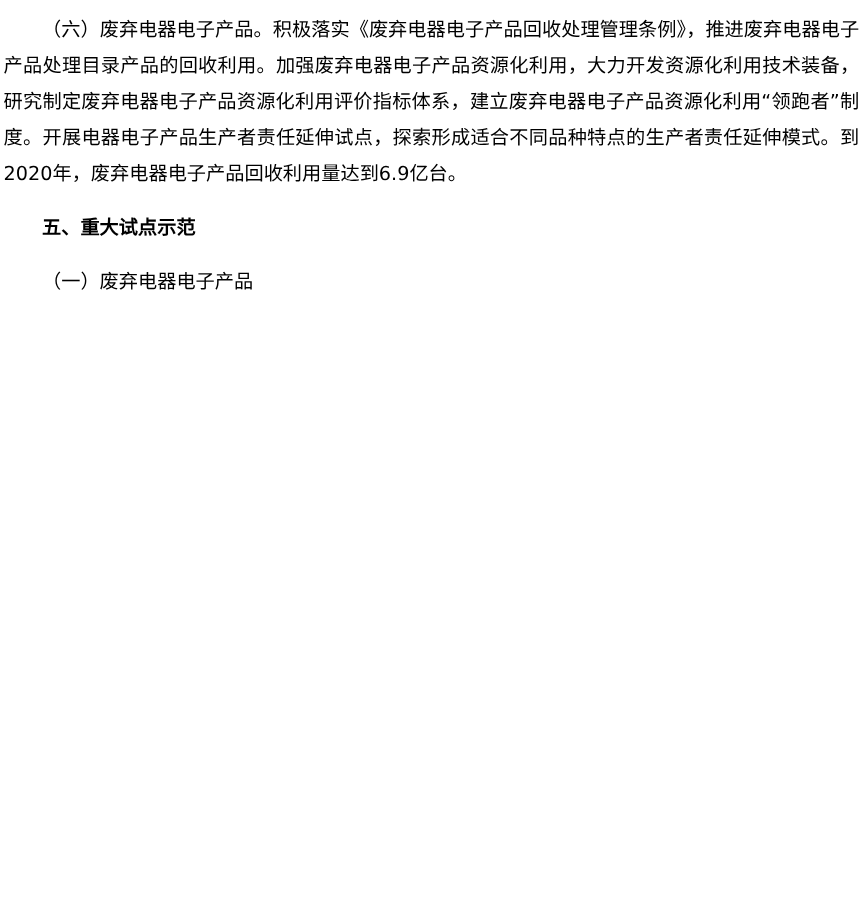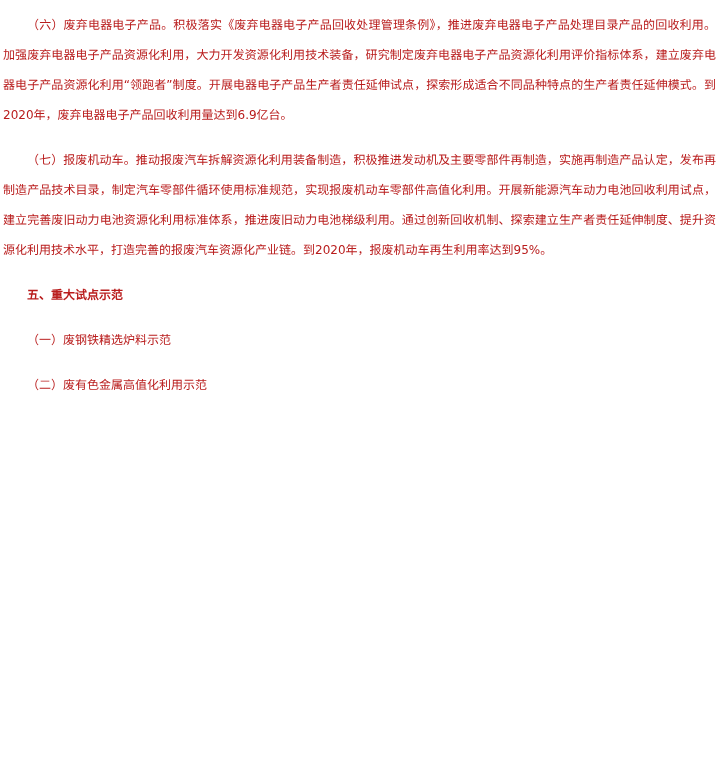--- a/index.html
+++ b/index.html
@@ -12,37 +12,35 @@
     height: 763px;
     box-sizing: border-box;
     background: #ffffff;
     overflow: hidden;
   }
   .doc-body {
     box-sizing: border-box;
     width: 720px;
     padding: 10px 4px 0 3px;
     font-family: "DejaVu Sans", "Liberation Sans", sans-serif;
-    font-size: 12px;
+    font-size: 16px;
     line-height: 30px;
-    color: #b91c1c;
+    color: #000000;
     text-align: justify;
   }
   .doc-body p {
     margin: 0 0 15px 0;
     text-indent: 2em;
   }
   .doc-body p.heading {
     font-weight: bold;
   }
 </style>
 </head>
 <body>
 
 <div class="doc-page">
   <div class="doc-body">
     <p class="para">（六）废弃电器电子产品。积极落实《废弃电器电子产品回收处理管理条例》，推进废弃电器电子产品处理目录产品的回收利用。加强废弃电器电子产品资源化利用，大力开发资源化利用技术装备，研究制定废弃电器电子产品资源化利用评价指标体系，建立废弃电器电子产品资源化利用“领跑者”制度。开展电器电子产品生产者责任延伸试点，探索形成适合不同品种特点的生产者责任延伸模式。到2020年，废弃电器电子产品回收利用量达到6.9亿台。</p>
-    <p class="para">（七）报废机动车。推动报废汽车拆解资源化利用装备制造，积极推进发动机及主要零部件再制造，实施再制造产品认定，发布再制造产品技术目录，制定汽车零部件循环使用标准规范，实现报废机动车零部件高值化利用。开展新能源汽车动力电池回收利用试点，建立完善废旧动力电池资源化利用标准体系，推进废旧动力电池梯级利用。通过创新回收机制、探索建立生产者责任延伸制度、提升资源化利用技术水平，打造完善的报废汽车资源化产业链。到2020年，报废机动车再生利用率达到95%。</p>
     <p class="heading">五、重大试点示范</p>
-    <p class="subheading">（一）废钢铁精选炉料示范</p>
-    <p class="subheading">（二）废有色金属高值化利用示范</p>
+    <p class="subheading">（一）废弃电器电子产品</p>
   </div>
 </div>
 
 </body></html>

